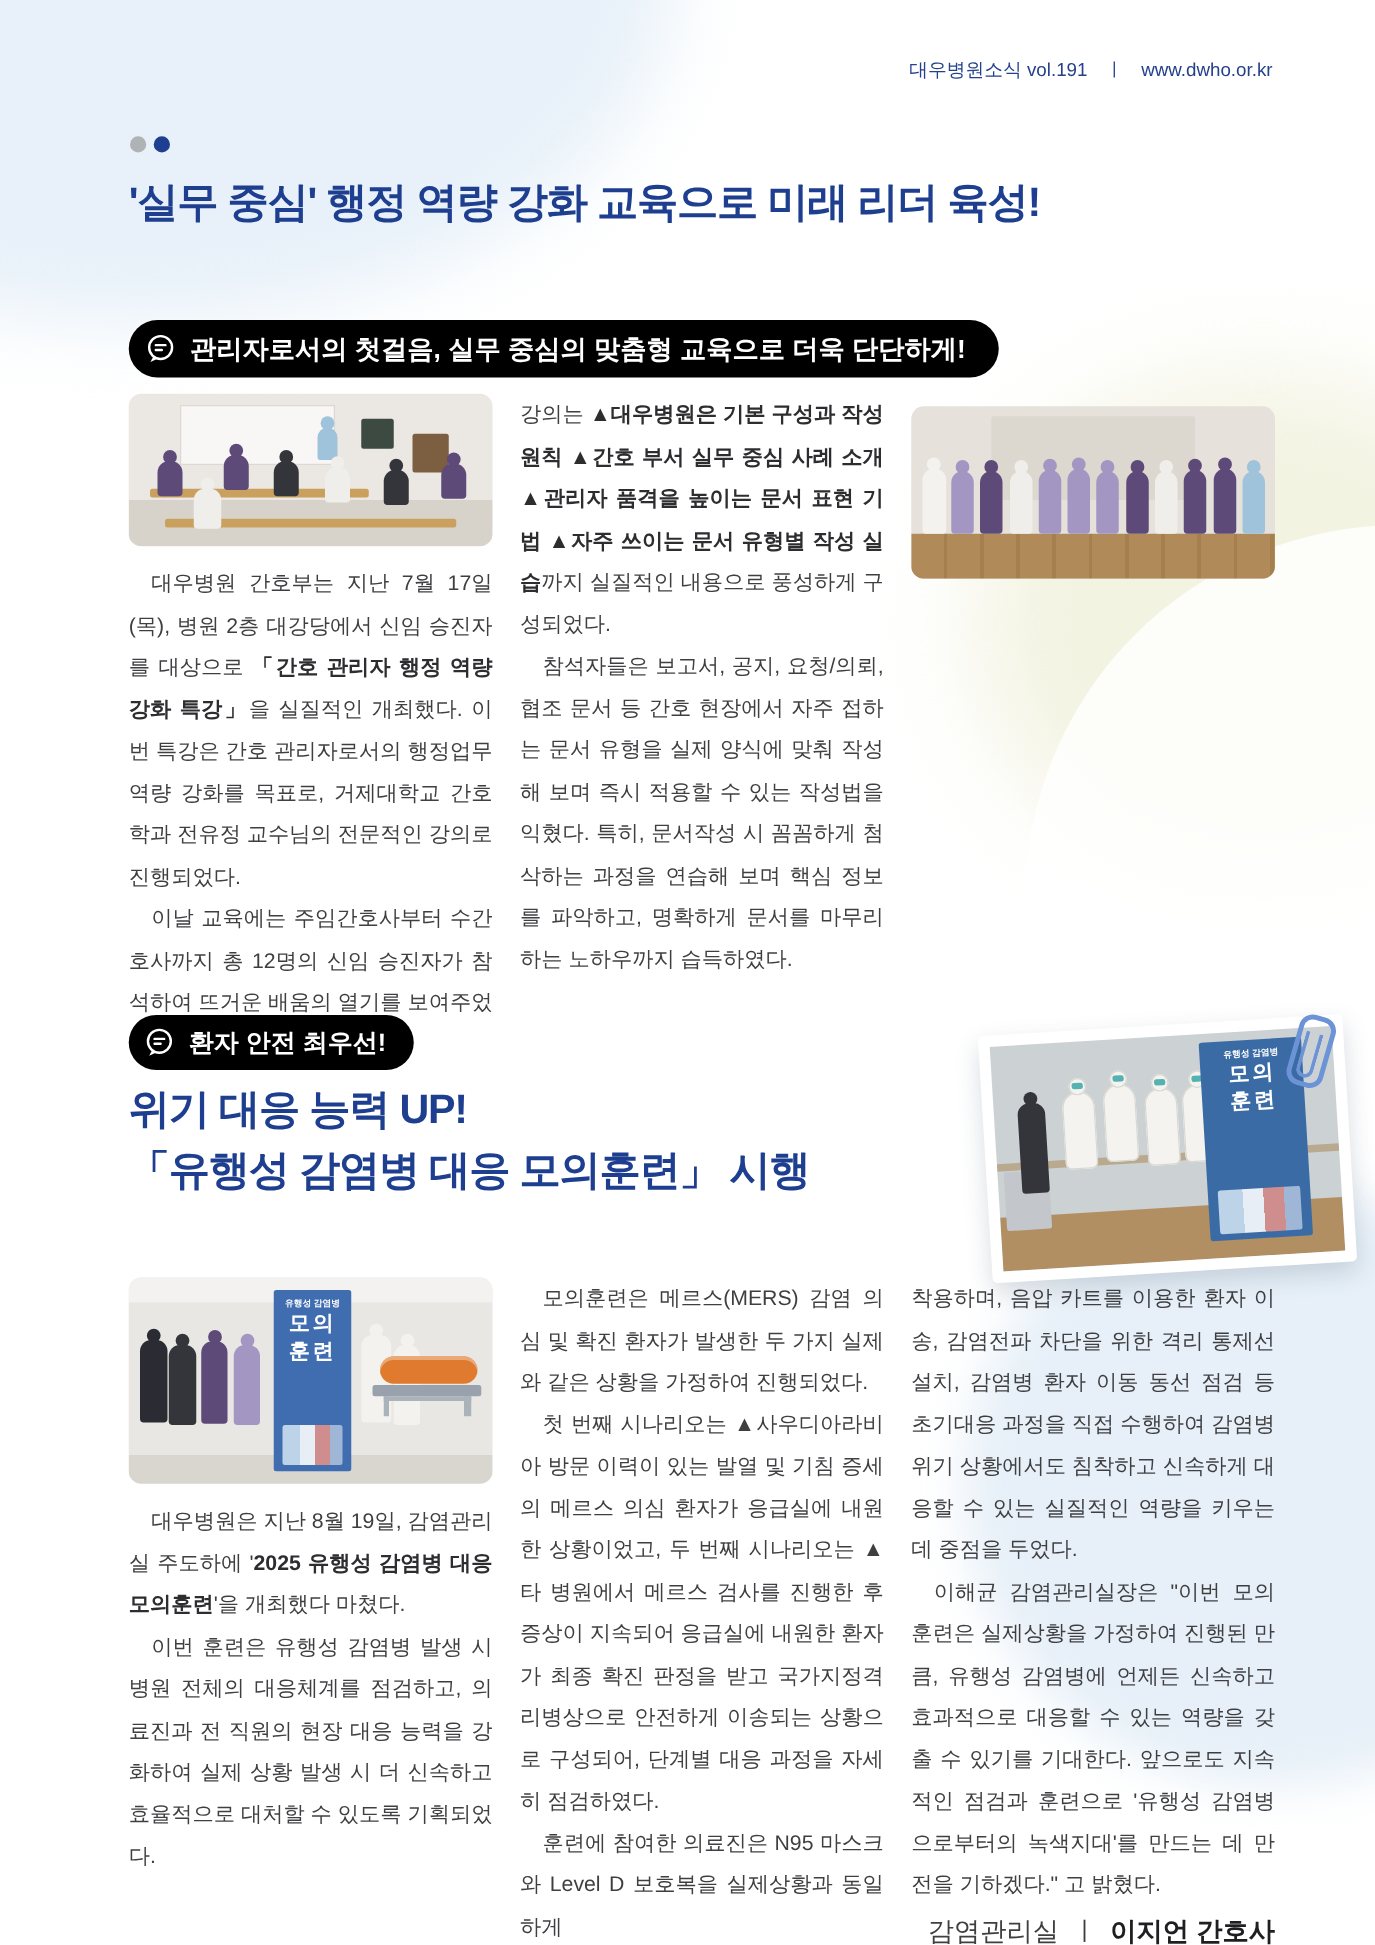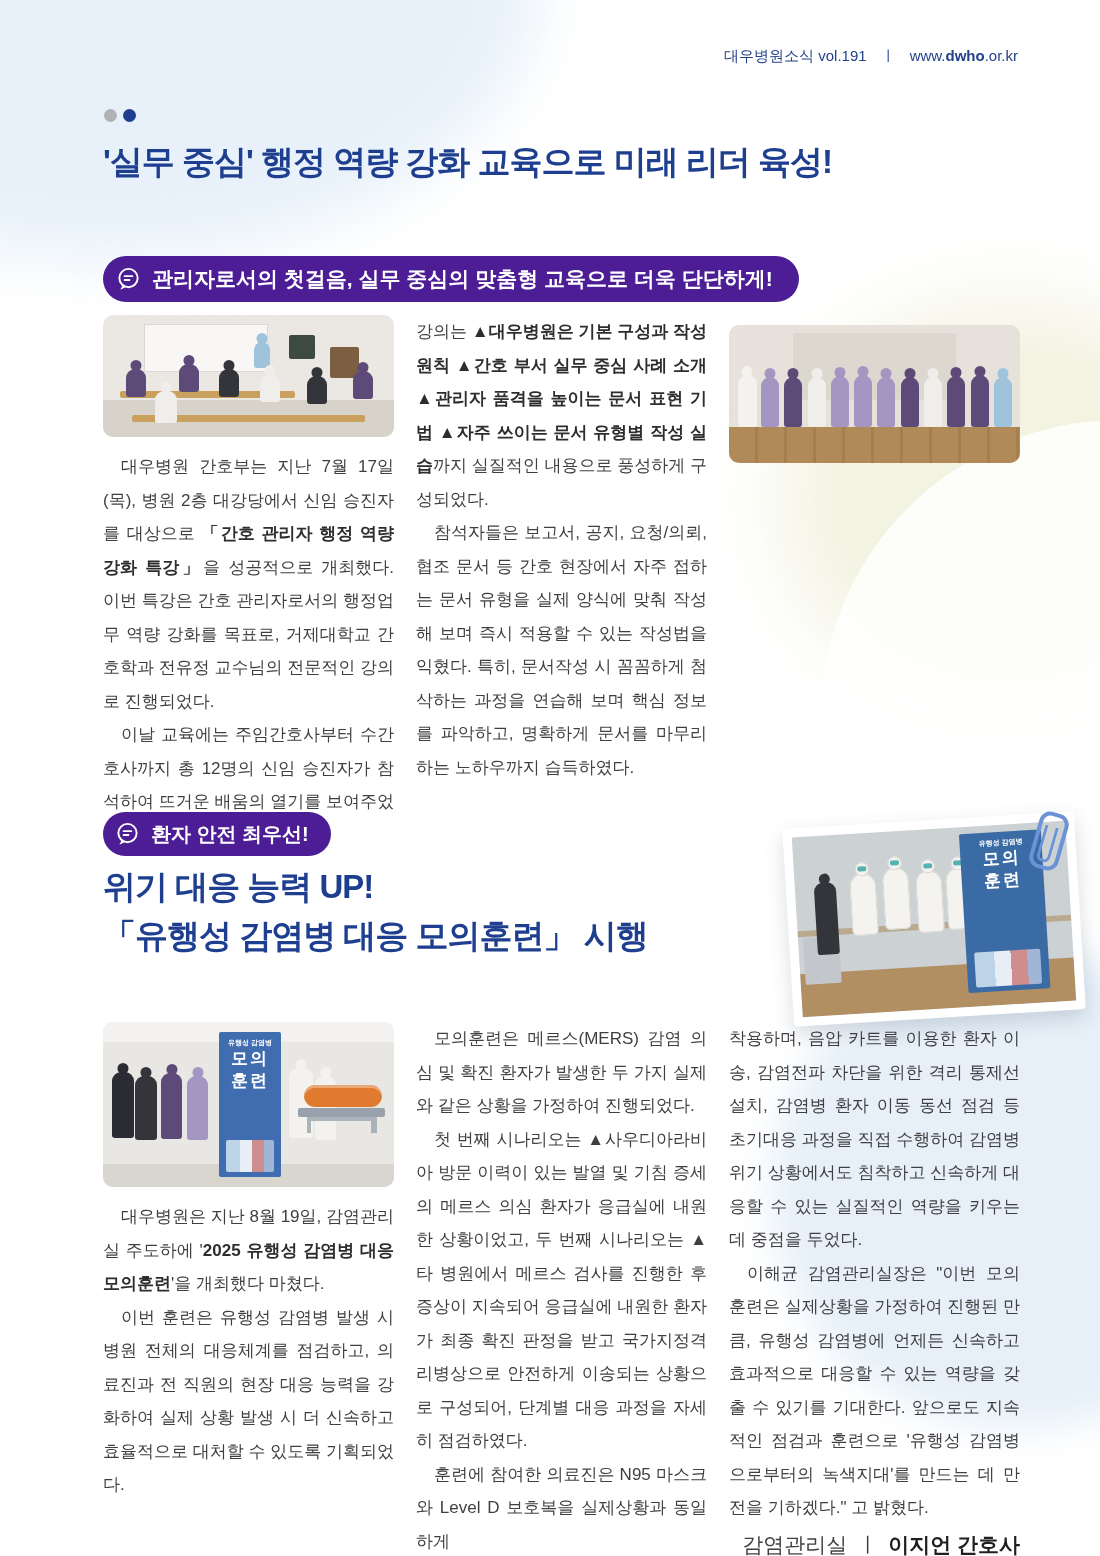--- a/index.html
+++ b/index.html
@@ -6,36 +6,36 @@
   .page{position:relative;width:1100px;height:1556px;background:#ffffff;overflow:hidden;
         font-family:"Liberation Sans","DejaVu Sans",sans-serif;color:#3f3f41;}
   
   .blob{position:absolute;border-radius:50%;z-index:0;}
   .blob-tl{left:-320px;top:-300px;width:860px;height:560px;background:#e8f1f9;filter:blur(30px);}
   .blob-green{right:-140px;top:300px;width:460px;height:400px;background:#f3f3e2;filter:blur(40px);}
   .circle-white{right:-320px;top:420px;width:600px;height:600px;background:#ffffff;opacity:.8;}
   .blob-blue-r{right:-170px;top:950px;width:500px;height:480px;background:#e7f0f8;filter:blur(18px);}
   
   .header{position:absolute;top:47px;right:82px;z-index:2;font-size:15px;color:#24418c;letter-spacing:0;}
-  .header b{font-weight:700;margin-top:33px;}
+  .header b{font-weight:400;margin-top:33px;}
   .hsep{margin:0 14px;color:#24418c;}
   
   .dots{position:absolute;left:104px;top:109px;z-index:2;display:flex;gap:6px;}
   .dot{width:13px;height:13px;border-radius:50%;}
   .dot.gray{background:#b0b3b6;}
   .dot.navy{background:#1e3f8f;}
   .title{position:absolute;left:103px;z-index:2;margin:0;font-size:33px;line-height:48px;
          font-weight:800;color:#1e3f8f;letter-spacing:-1px;}
   .title span{display:block;}
   .t1{top:138px;}
   .t2{top:862px;line-height:49px;}
   .subtitle{position:absolute;left:104px;top:956px;z-index:2;font-size:27px;font-weight:700;
             color:#1b87c8;letter-spacing:-1px;}
   .pill{position:absolute;left:103px;z-index:2;display:inline-flex;align-items:center;gap:10px;
-        background:#4c1d95;color:#fff;border-radius:24px;font-weight:700;}
+        background:#000000;color:#fff;border-radius:24px;font-weight:700;}
   .pill1{top:256px;height:46px;padding:0 26px 0 12px;font-size:21px;}
   .pill2{top:812px;height:44px;padding:0 22px 0 11px;font-size:20px;}
   .bubble{width:27px;height:27px;flex:0 0 auto;}
   
   .cols{position:absolute;left:103px;width:917px;z-index:2;display:flex;gap:22px;}
   .cols1{top:315px;}
   .cols2{top:1022px;}
   .col{width:291px;}
   .col p{margin:0;font-size:17px;line-height:33.5px;text-align:justify;text-indent:18px;
          color:#3f3f41;word-break:keep-all;word-break:break-all;}
@@ -141,21 +141,21 @@
         <span class="desk" style="left:6%;top:62%;width:60%;"></span>
         <span class="desk" style="left:10%;top:82%;width:80%;"></span>
         <span class="fg c-purple" style="left:8%;top:44%;width:20px;height:28px;"></span>
         <span class="fg c-purple" style="left:26%;top:40%;width:20px;height:28px;"></span>
         <span class="fg c-dark" style="left:40%;top:44%;width:20px;height:28px;"></span>
         <span class="fg c-white" style="left:54%;top:48%;width:20px;height:28px;"></span>
         <span class="fg c-dark" style="left:70%;top:50%;width:20px;height:28px;"></span>
         <span class="fg c-purple" style="left:86%;top:46%;width:20px;height:28px;"></span>
         <span class="fg c-white" style="left:18%;top:62%;width:22px;height:32px;"></span>
       </div>
-      <p><span>대우병원 간호부는 지난 7월 17일(목), 병원 2층 대강당에서 신임 승진자를 대상으로 </span><b>「간호 관리자 행정 역량 강화 특강」</b><span>을 성공적으로 개최했다. 이번 특강은 간호 관리자로서의 행정업무 역량 강화를 목표로, 거제대학교 간호학과 전유정 교수님의 전문적인 강의로 진행되었다.</span></p>
+      <p><span>대우병원 간호부는 지난 7월 17일(목), 병원 2층 대강당에서 신임 승진자를 대상으로 </span><b>「간호 관리자 행정 역량 강화 특강」</b><span>을 실질적인 개최했다. 이번 특강은 간호 관리자로서의 행정업무 역량 강화를 목표로, 거제대학교 간호학과 전유정 교수님의 전문적인 강의로 진행되었다.</span></p>
       <p>이날 교육에는 주임간호사부터 수간호사까지 총 12명의 신임 승진자가 참석하여 뜨거운 배움의 열기를 보여주었다.</p>
     </div>
     <div class="col">
       <p class="noindent"><span>강의는 </span><b>▲대우병원은 기본 구성과 작성 원칙 ▲간호 부서 실무 중심 사례 소개 ▲관리자 품격을 높이는 문서 표현 기법 ▲자주 쓰이는 문서 유형별 작성 실습</b><span>까지 실질적인 내용으로 풍성하게 구성되었다.</span></p>
       <p>참석자들은 보고서, 공지, 요청/의뢰, 협조 문서 등 간호 현장에서 자주 접하는 문서 유형을 실제 양식에 맞춰 작성해 보며 즉시 적용할 수 있는 작성법을 익혔다. 특히, 문서작성 시 꼼꼼하게 첨삭하는 과정을 연습해 보며 핵심 정보를 파악하고, 명확하게 문서를 마무리하는 노하우까지 습득하였다.</p>
     </div>
     <div class="col">
       <div class="photo ph-nurses">
         <span class="screen"></span>
         <span class="floor"></span>

